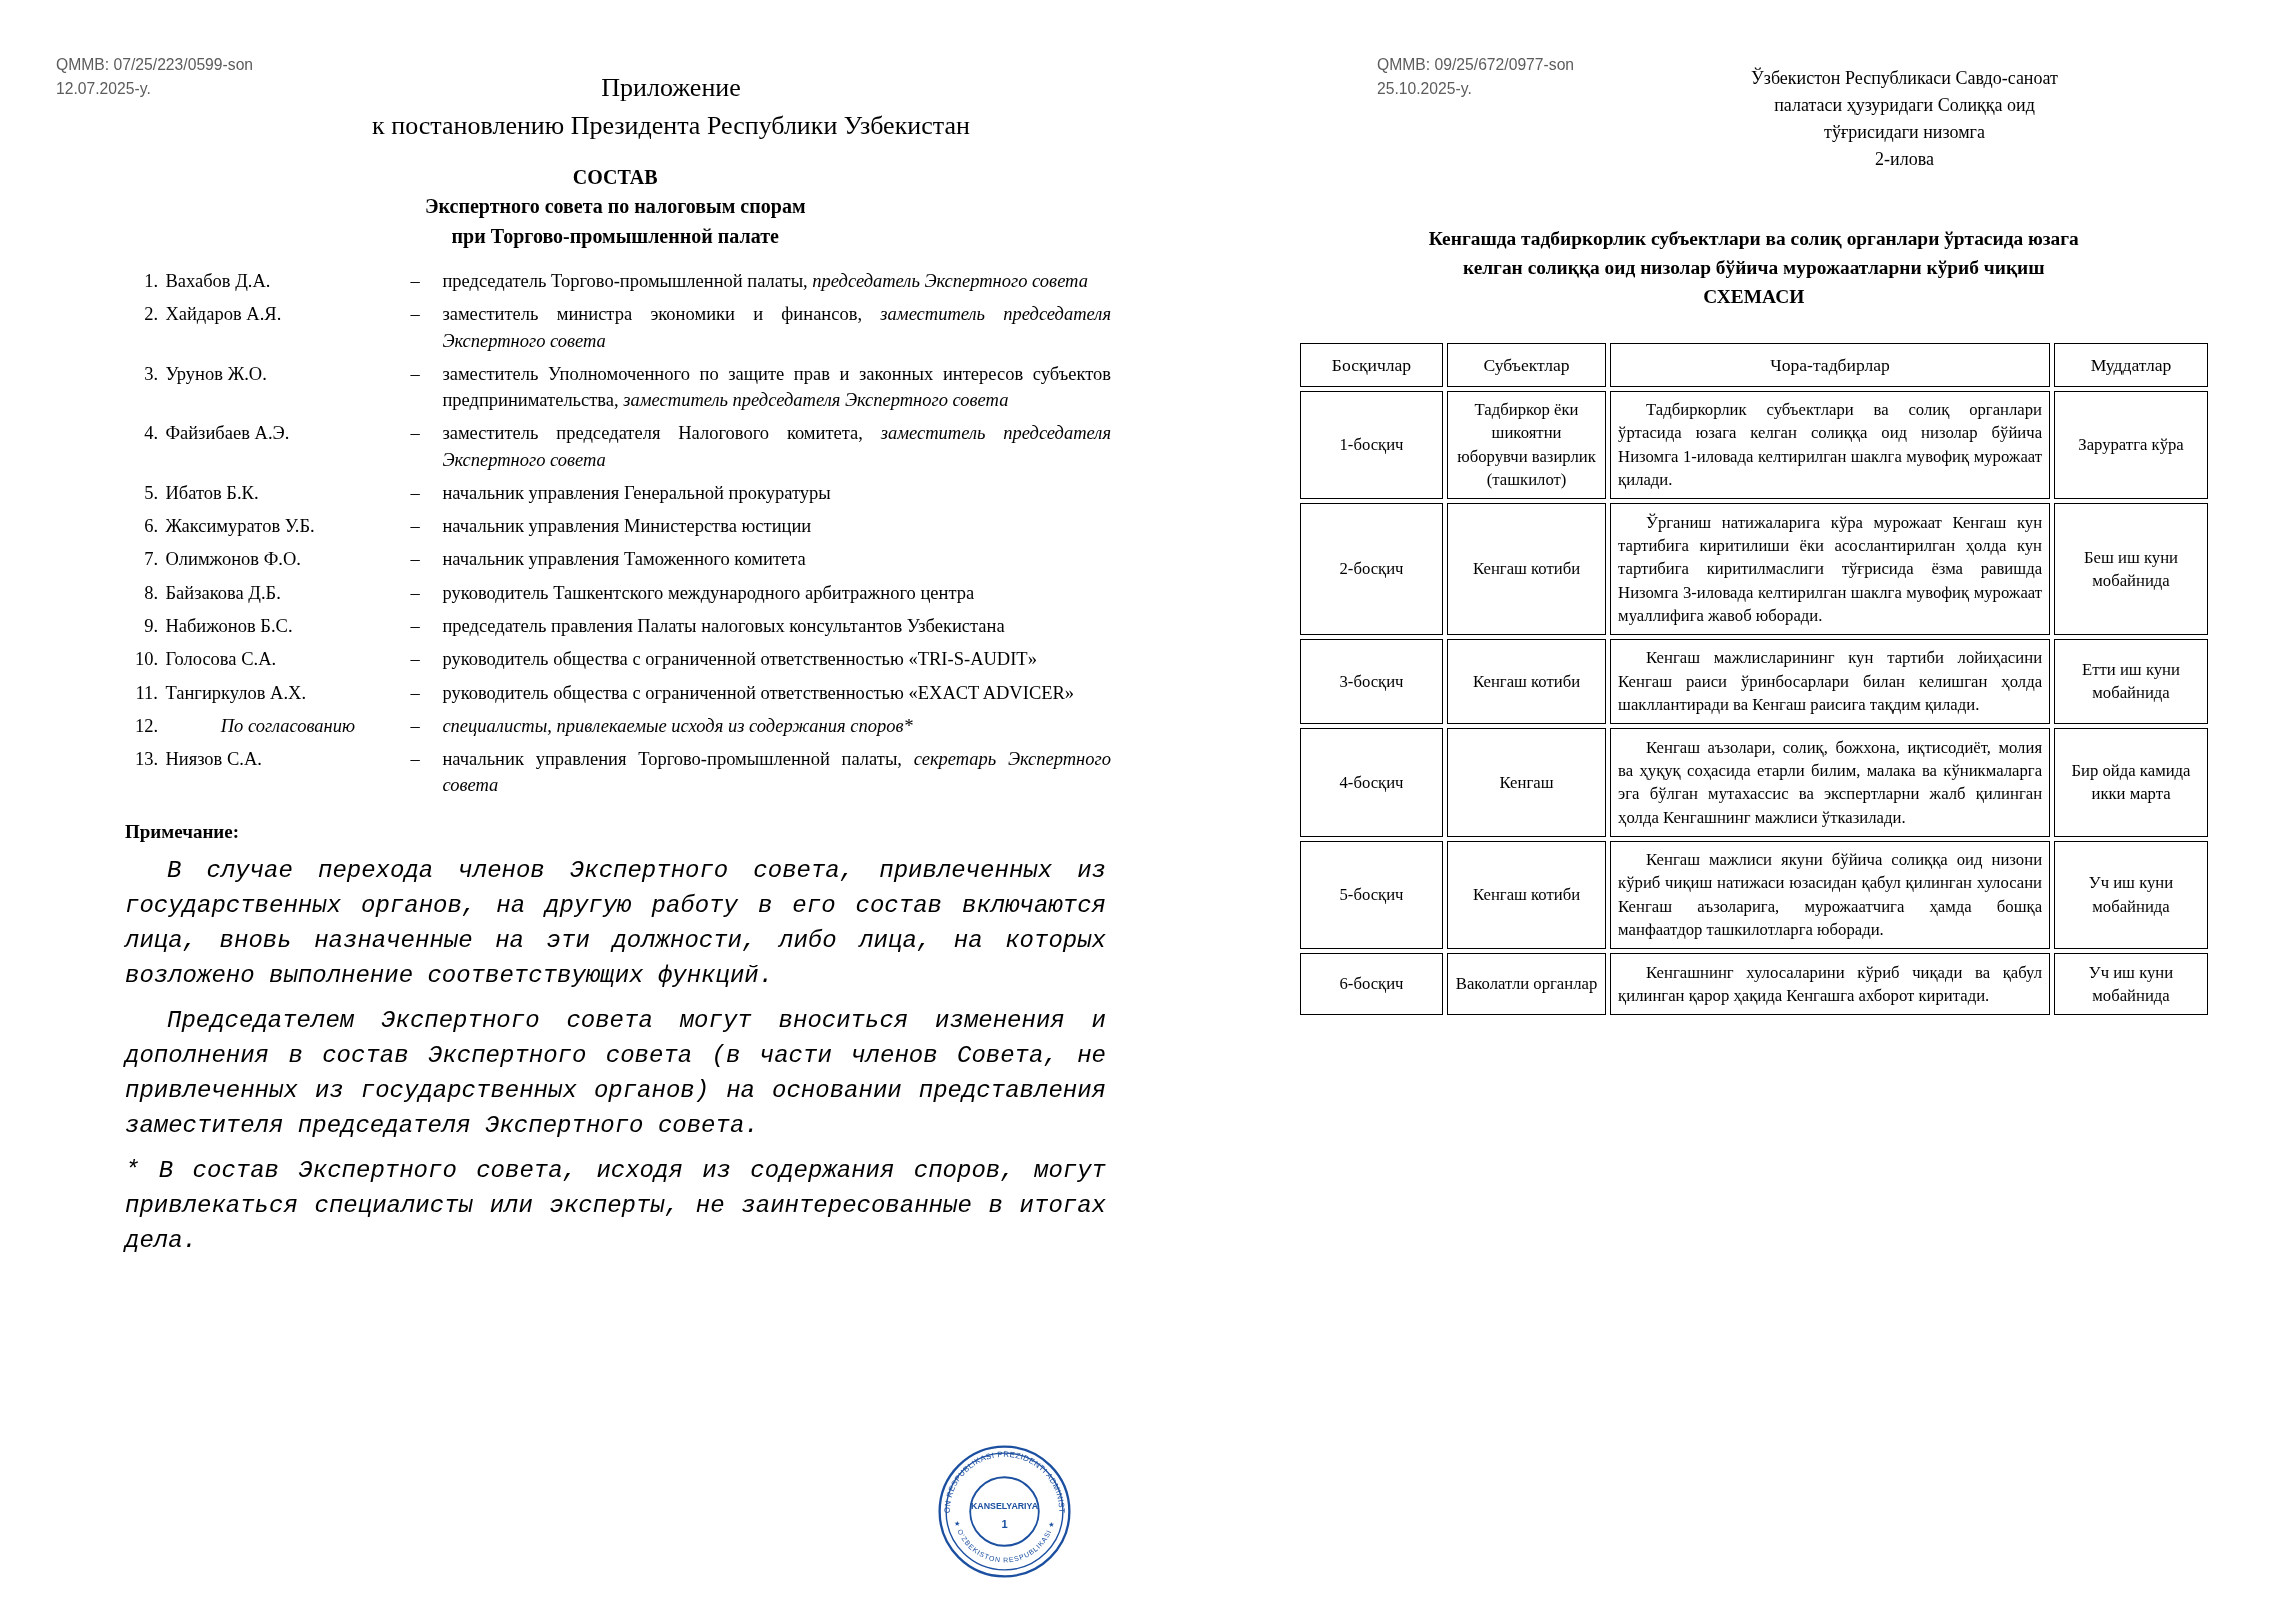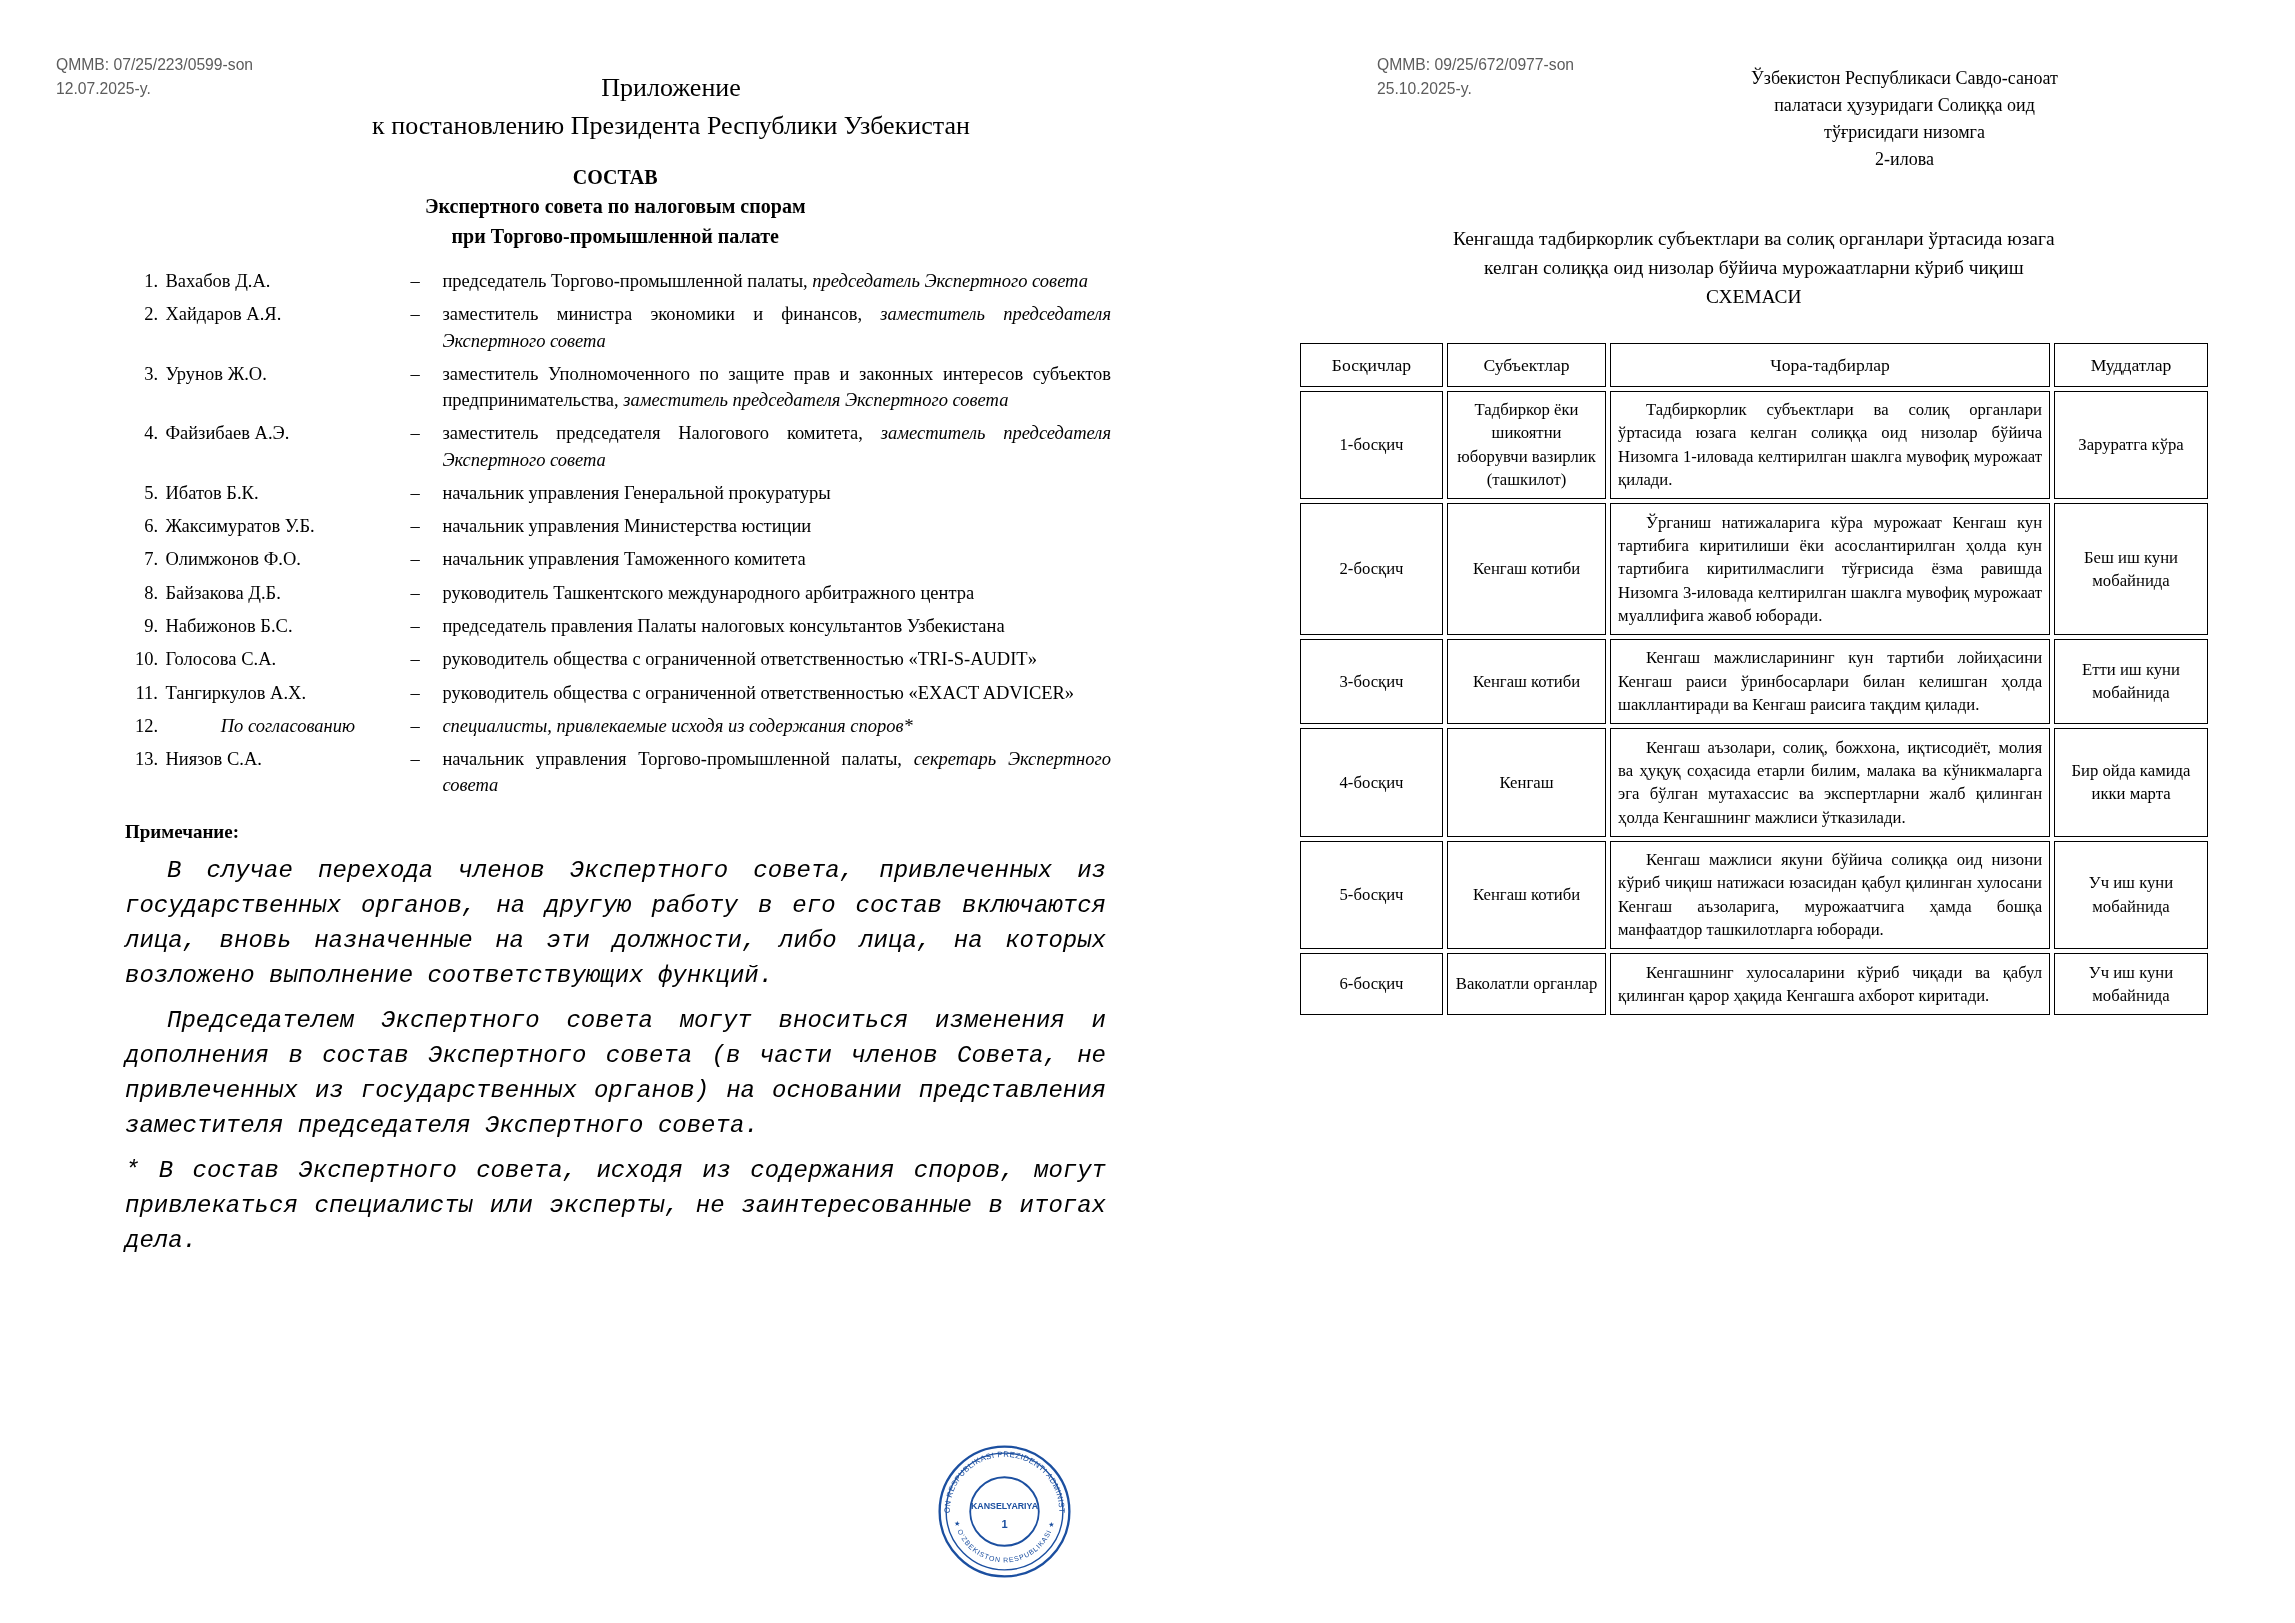--- a/index.html
+++ b/index.html
@@ -137,21 +137,21 @@
   .right-head {
     text-align: center;
     font-size: 18px;
     line-height: 1.5;
     margin-left: 324px;
     width: 579px;
   }
   .scheme-title {
     margin-top: 51px;
     text-align: center;
-    font-weight: normal;
+    font-weight: bold;
     font-size: 19.4px;
     line-height: 1.5;
     width: 907px;
     margin-left: 9.3px;
   }
 
   table.scheme {
     margin-top: 28px;
     margin-left: 4.6px;
     border-collapse: separate;

